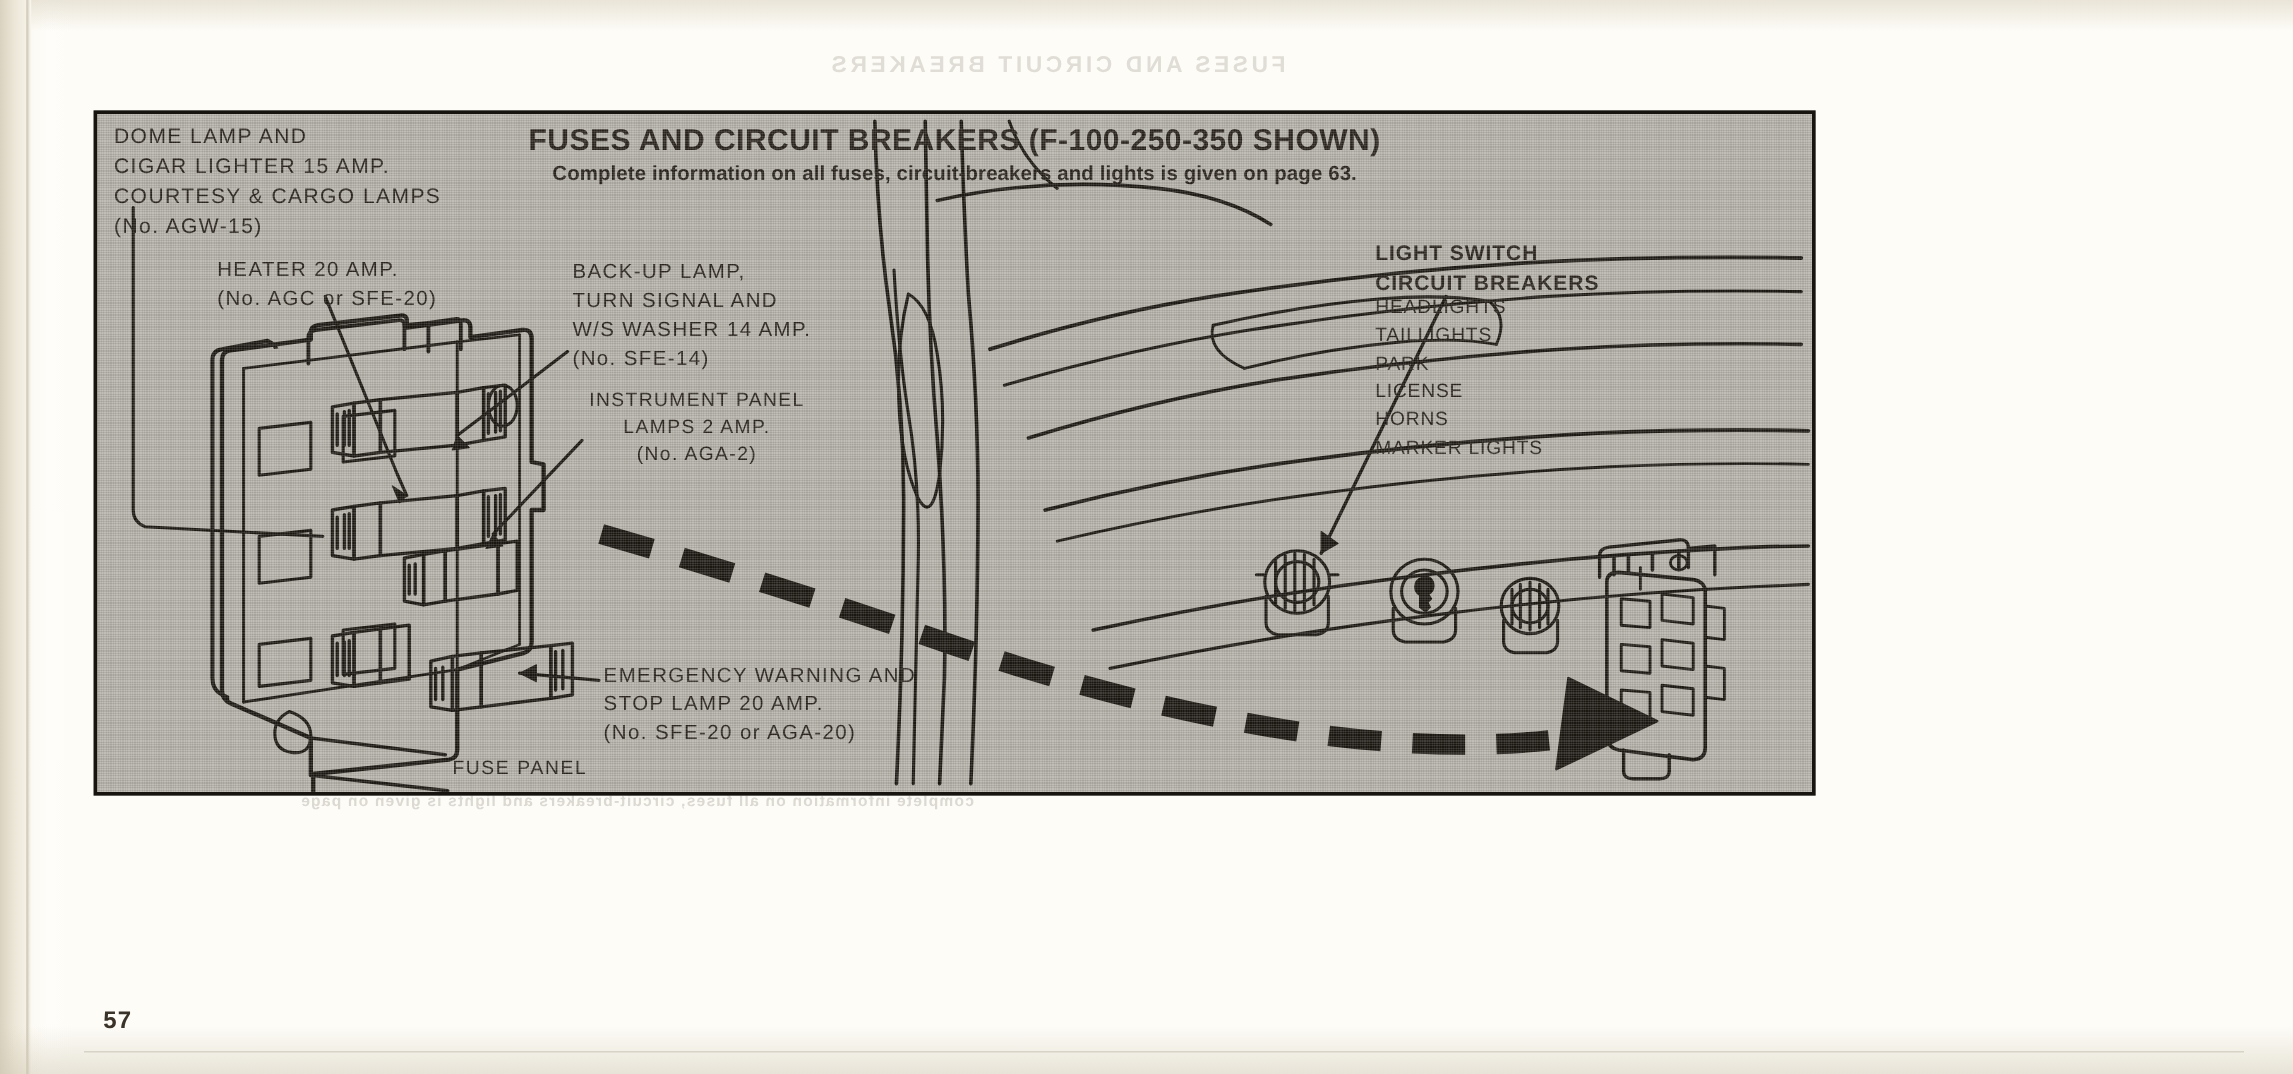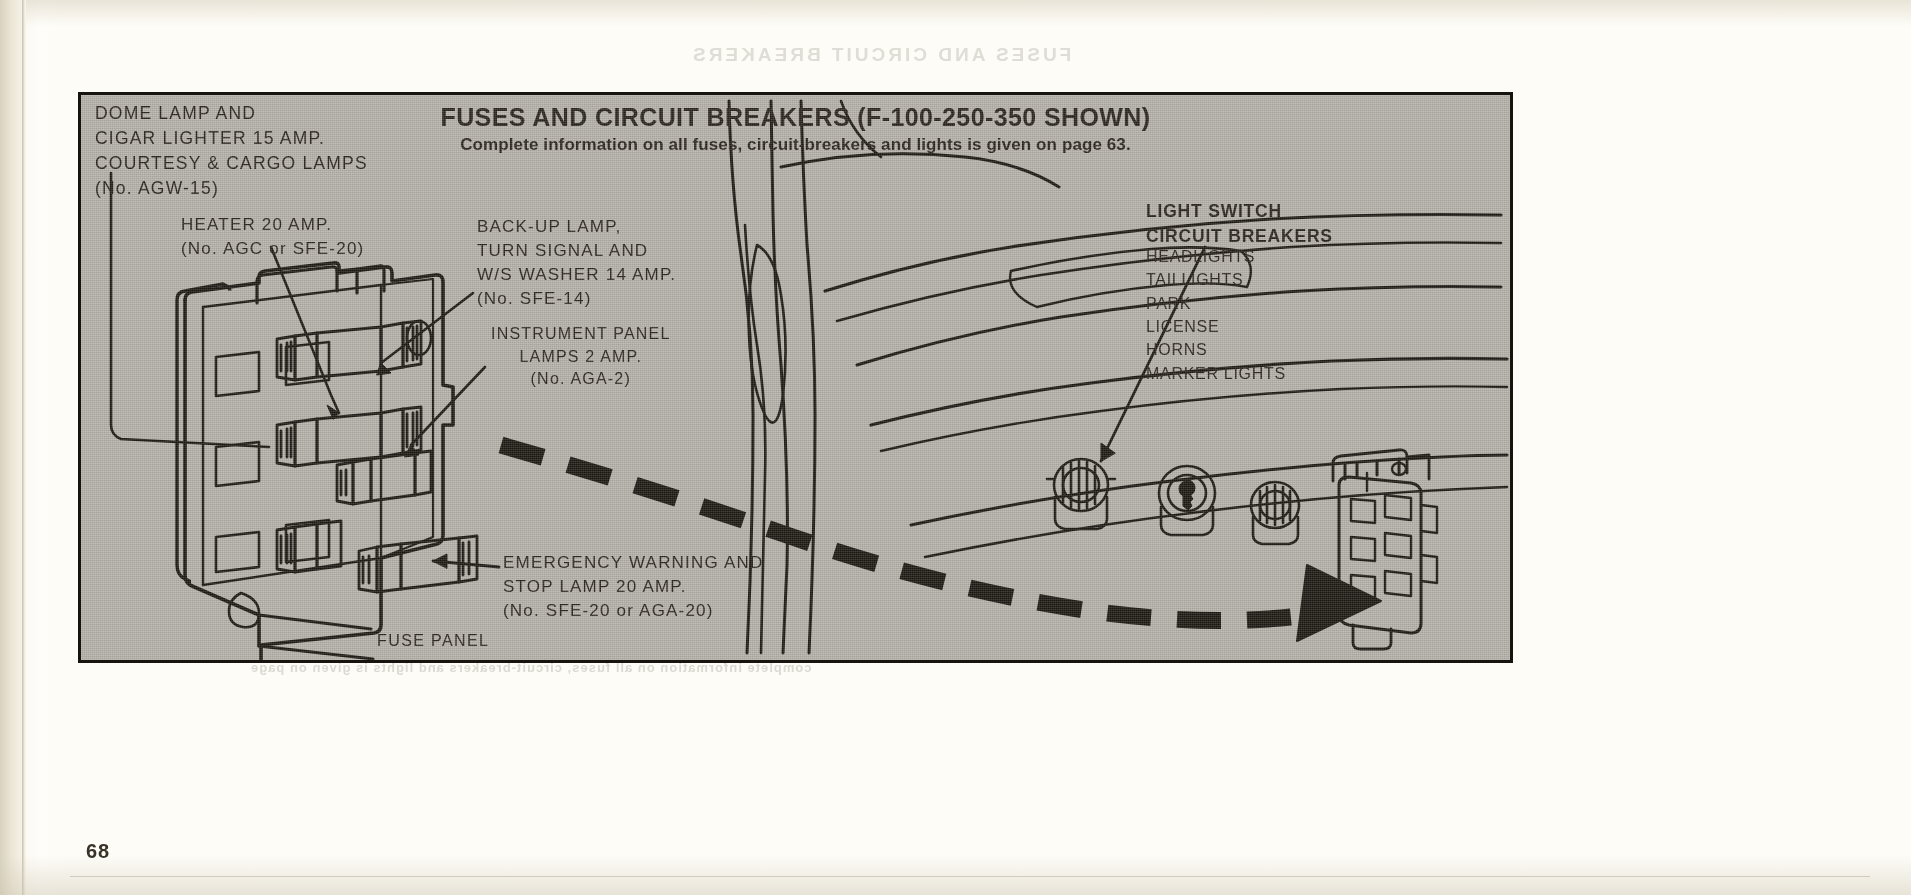--- a/index.html
+++ b/index.html
@@ -355,15 +355,15 @@
 CIRCUIT BREAKERS</div>
     <div class="lbl caps" id="lbl-lsw-list">HEADLIGHTS
 TAILLIGHTS
 PARK
 LICENSE
 HORNS
 MARKER LIGHTS</div>
 
   </div>
 
-  <div id="pageno">68</div>
+  <div id="pageno">57</div>
 
 </div>
 
 </body></html>

